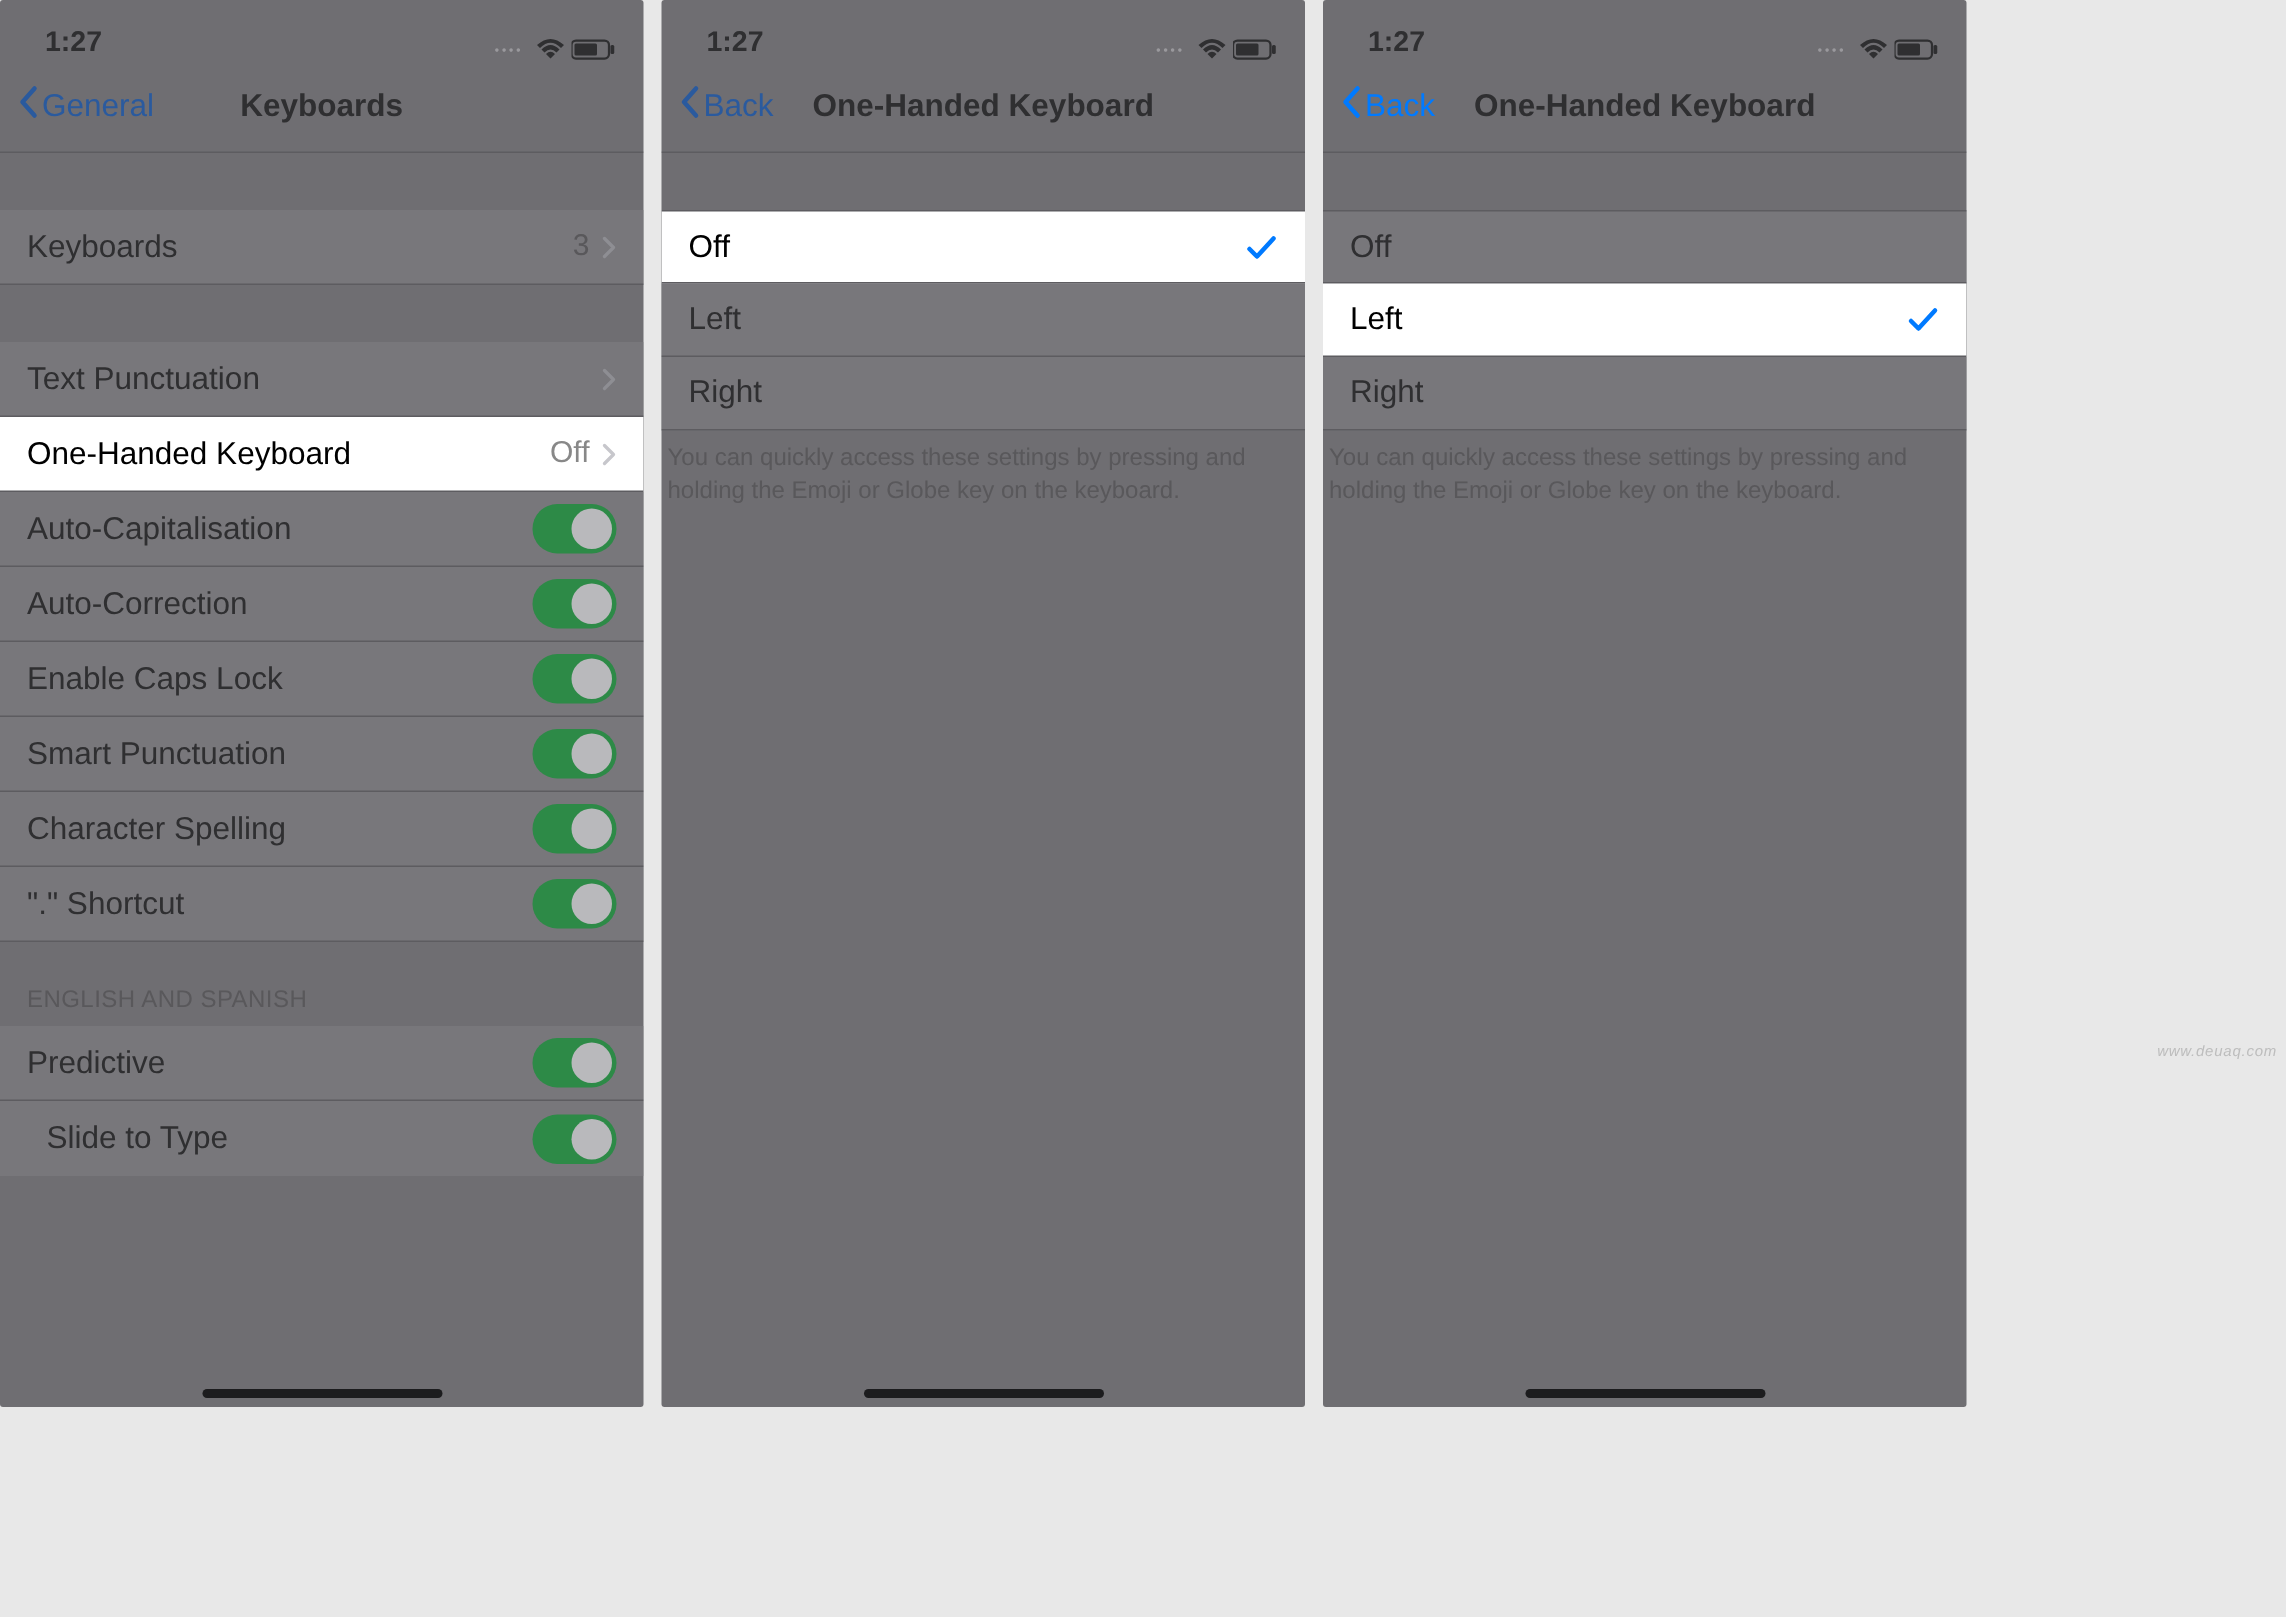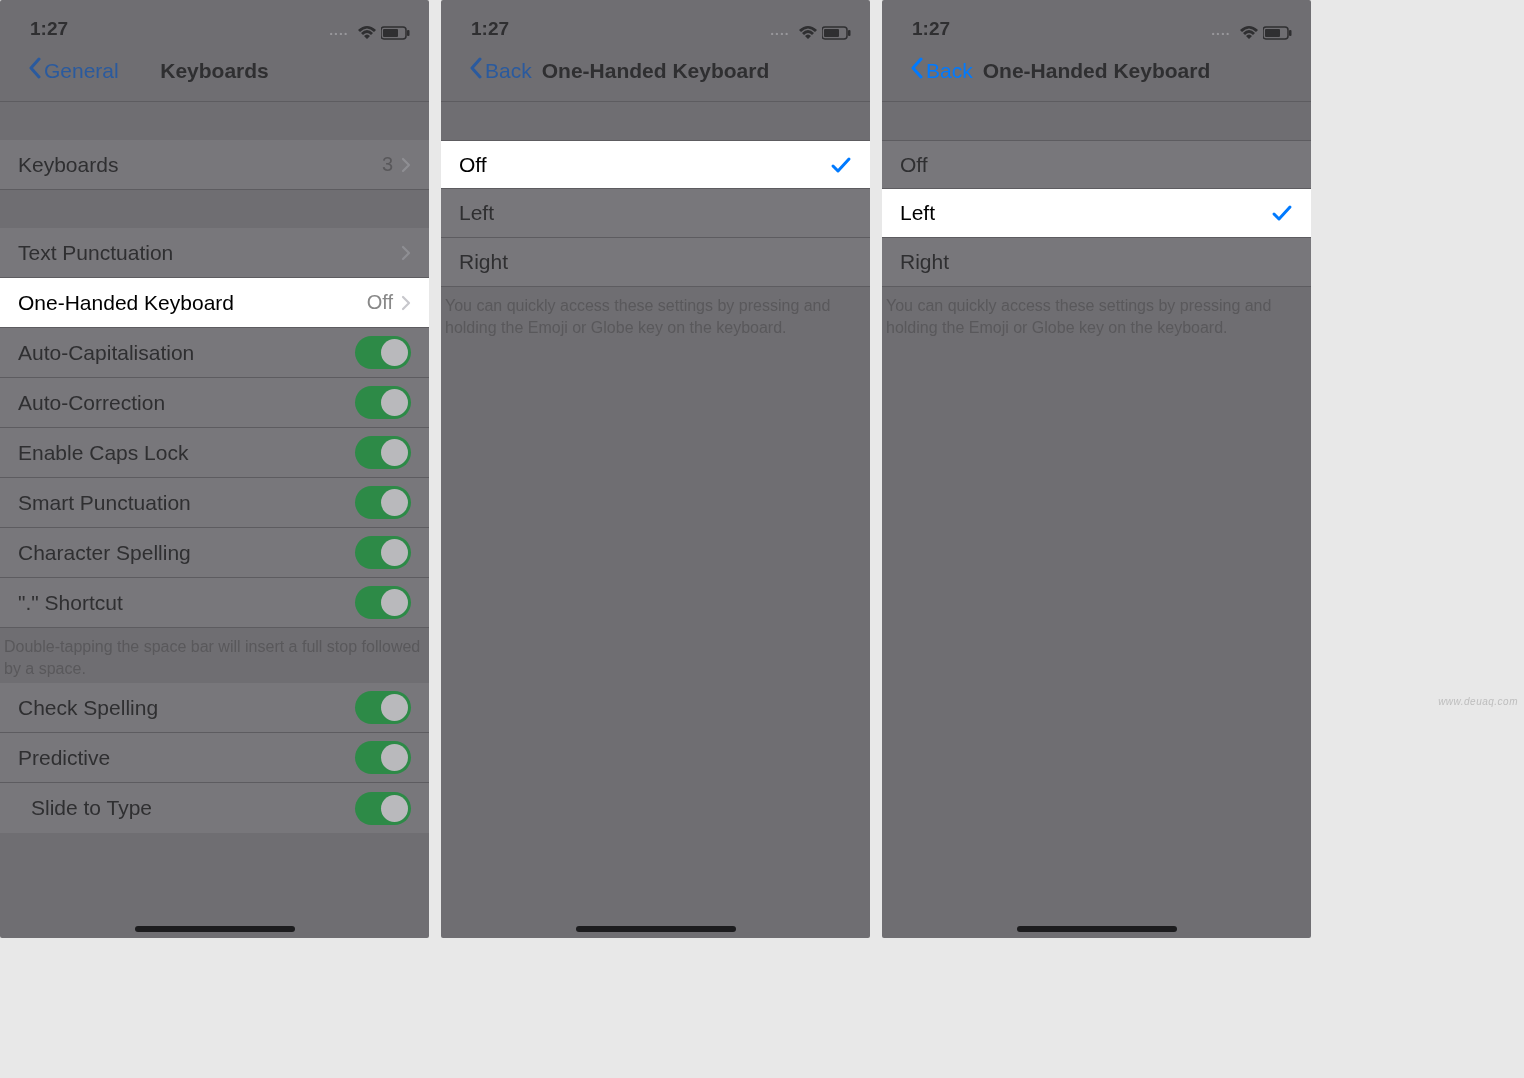--- a/index.html
+++ b/index.html
@@ -40,21 +40,21 @@
     padding:4px 18px 0 30px;
     font-size:19px;font-weight:600;color:var(--text-dimmed);
   }
   .status-right{display:flex;align-items:center;gap:4px;}
   .dots{letter-spacing:2px;font-size:8px;color:#9a999d;margin-right:4px;}
   .wifi svg,.battery svg{display:block;}
   
   .nav{
     height:62px;
     display:flex;align-items:center;
-    padding:0 28px;
+    padding:0 12px;
     position:relative;
     border-bottom:1px solid var(--sep);
   }
   .nav-back{
     display:flex;align-items:center;gap:2px;
     color:var(--dim-blue);font-size:21px;
   }
   .nav-back.bright{color:var(--blue);}
   .nav-back svg{width:14px;height:22px;}
   .nav-title{
@@ -202,26 +202,22 @@
     <span class="toggle"></span>
   </div>
   <div class="cell">
     <span>Character Spelling</span>
     <span class="toggle"></span>
   </div>
   <div class="cell">
     <span>"." Shortcut</span>
     <span class="toggle"></span>
   </div>
-  <div class="section-footer">Double-tapping the space bar will insert a full stop followed by a space.</div>
-
-  <div class="cell">
-    <span>Check Spelling</span>
-    <span class="toggle"></span>
-  </div>
+
+  <div class="section-header">ENGLISH AND SPANISH</div>
   <div class="cell">
     <span>Predictive</span>
     <span class="toggle"></span>
   </div>
   <div class="cell" style="border-bottom:none;padding-left:31px;">
     <span>Slide to Type</span>
     <span class="toggle"></span>
   </div>
 
   <div class="home-ind"></div>

